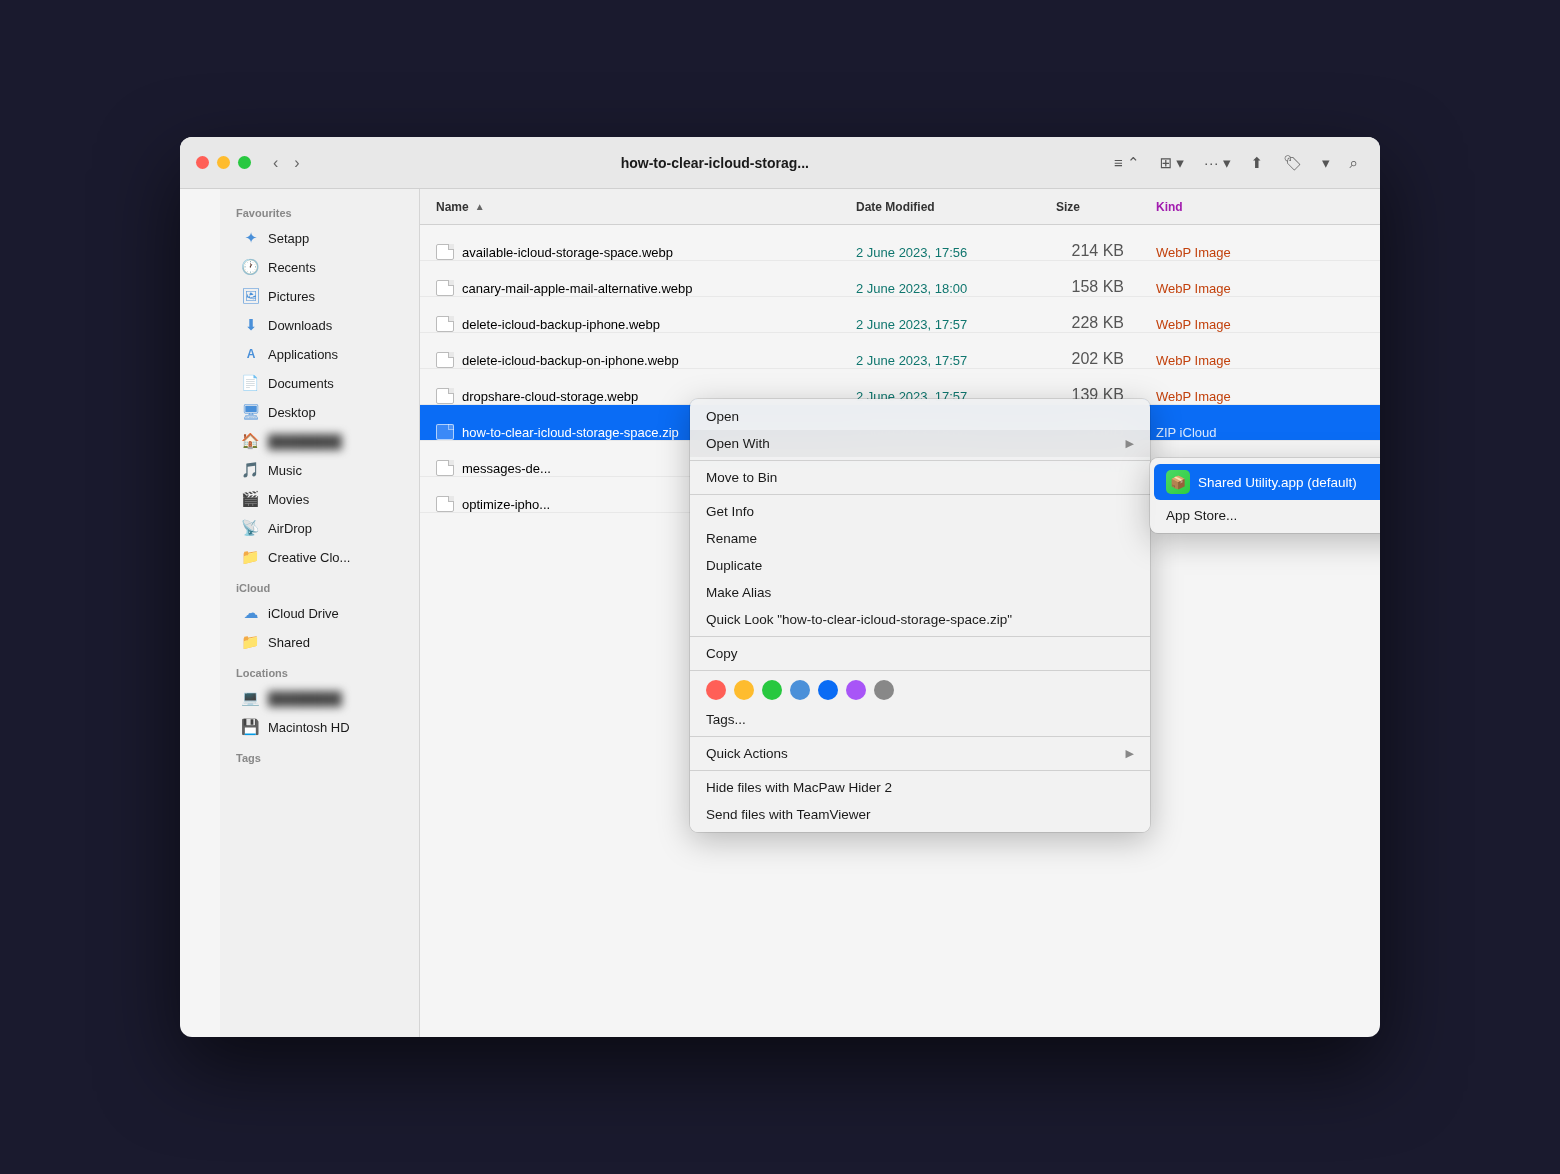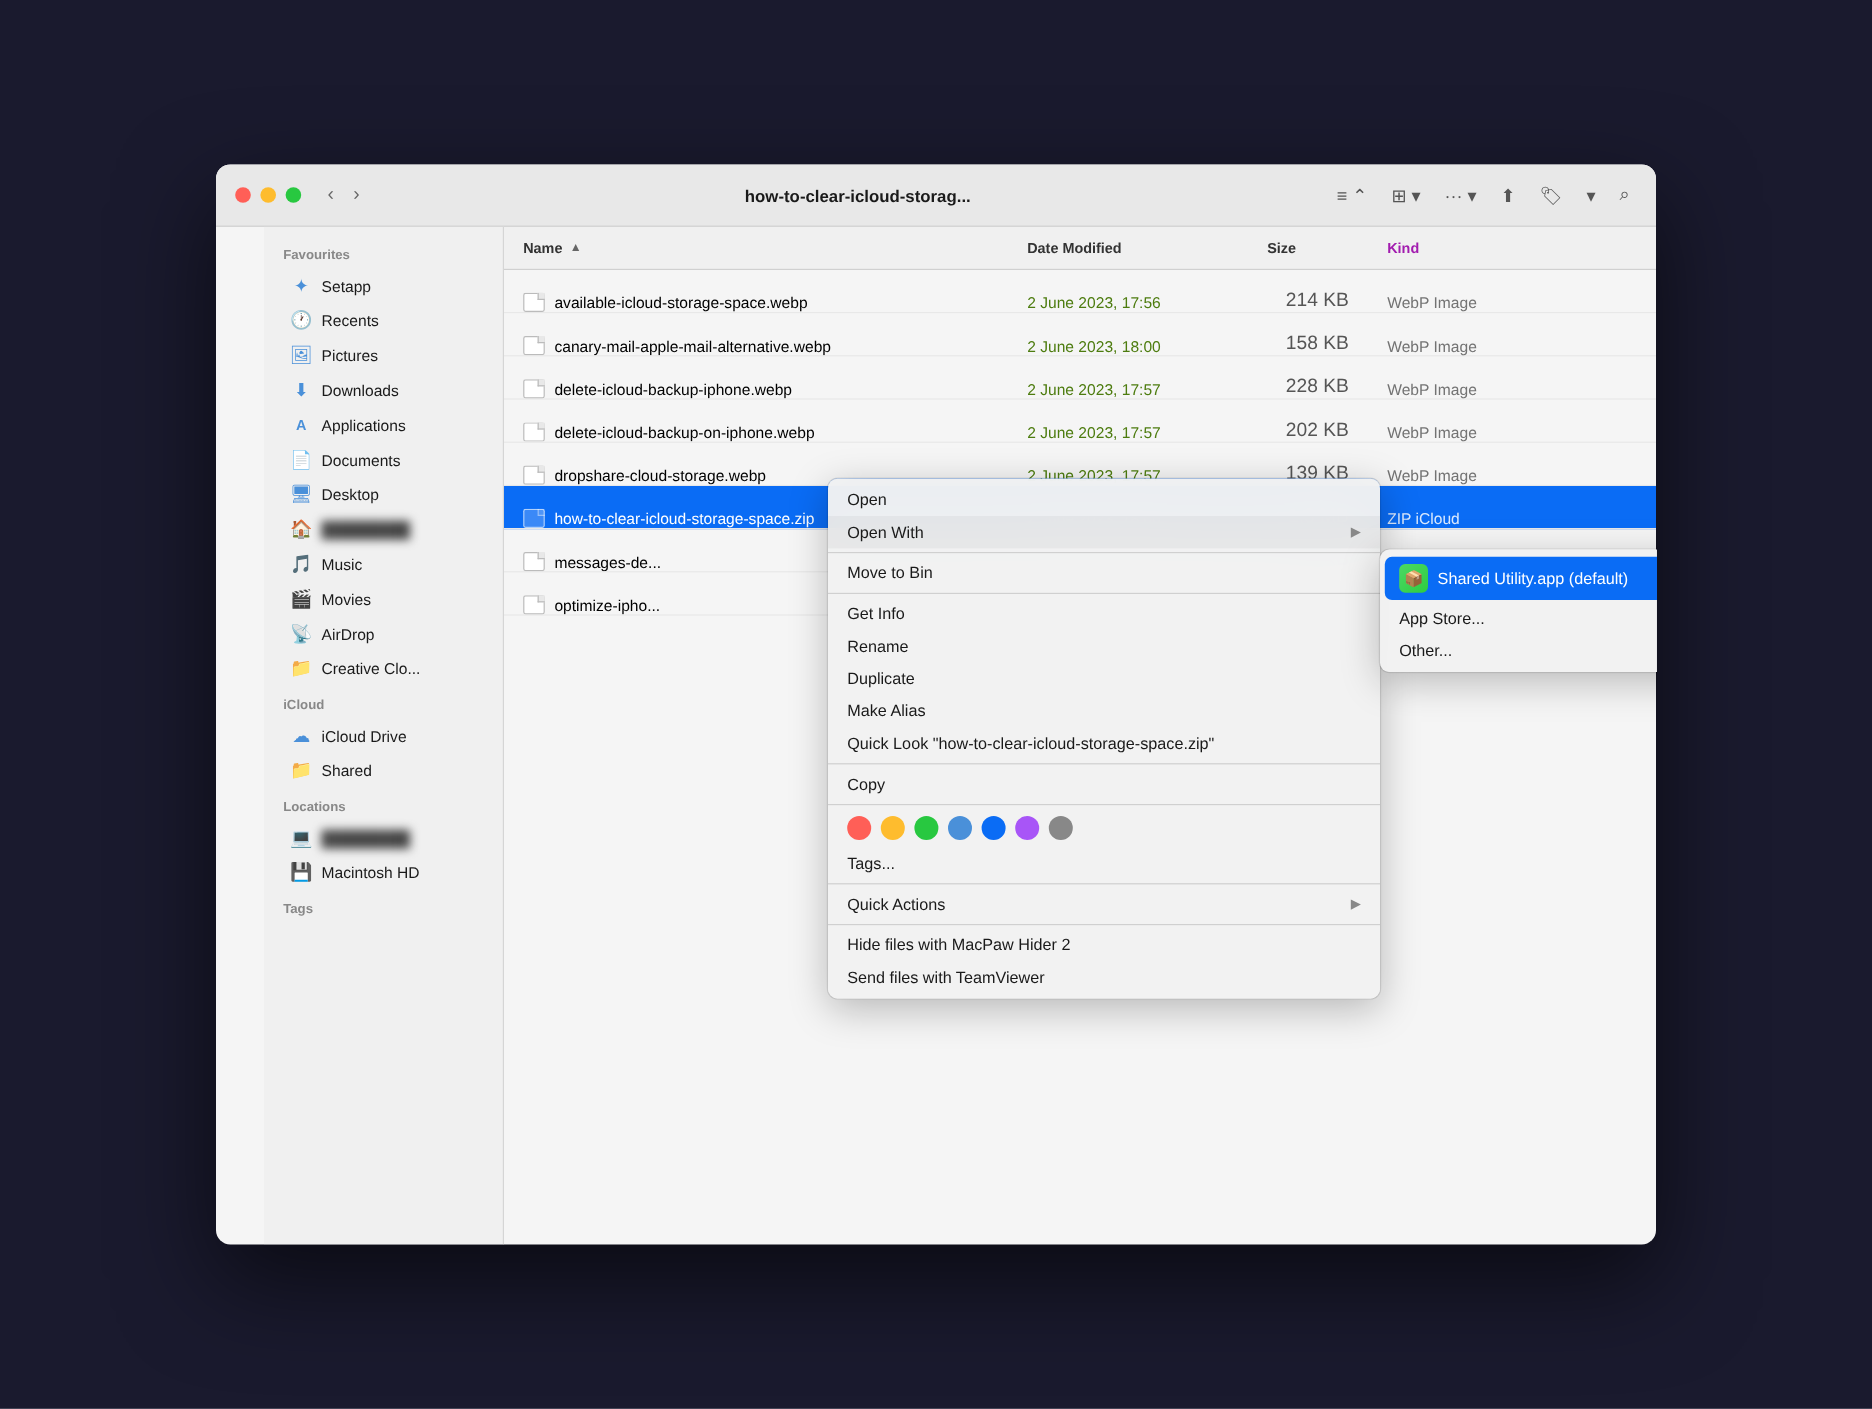--- a/index.html
+++ b/index.html
@@ -208,36 +208,36 @@
       border-left: 1px solid #bbb;
       border-bottom: 1px solid #bbb;
       background: #e8e8e8;
     }
     .file-row.selected .file-icon { border-color: rgba(255,255,255,0.6); background: rgba(255,255,255,0.2); }
     .file-row.selected .file-icon::before { border-color: rgba(255,255,255,0.4); background: rgba(255,255,255,0.1); }
     .file-cell-date {
       width: 200px;
       padding: 0 16px;
       font-size: 13px;
-      color: #4d7c0f;
+      color: #0f766e;
     }
     .file-row.selected .file-cell-date { color: rgba(255,255,255,0.85); }
     .file-cell-size {
       width: 100px;
       padding: 0 16px;
       font-size: 16px;
       color: #555;
       text-align: right;
     }
     .file-row.selected .file-cell-size { color: rgba(255,255,255,0.85); }
     .file-cell-kind {
       flex: 1;
       padding: 0 16px;
       font-size: 13px;
-      color: #737373;
+      color: #c2410c;
     }
     .file-row.selected .file-cell-kind { color: rgba(255,255,255,0.85); }
 
     
     .context-menu-overlay {
       position: absolute;
       top: 0; left: 0; right: 0; bottom: 0;
       z-index: 100;
     }
     .context-menu {
@@ -531,23 +531,20 @@
             <span class="cm-arrow">▶</span>
 
             <div class="submenu">
               <div class="submenu-item active">
                 <div class="archive-icon">📦</div>
                 <span>Shared Utility.app (default)</span>
               </div>
               <div class="submenu-item">
                 <span>App Store...</span>
               </div>
-              <div class="submenu-item">
-                <span>Other...</span>
-              </div>
             </div>
           </div>
           <div class="cm-separator"></div>
           <div class="cm-item">
             <span>Move to Bin</span>
           </div>
           <div class="cm-separator"></div>
           <div class="cm-item">
             <span>Get Info</span>
           </div>

